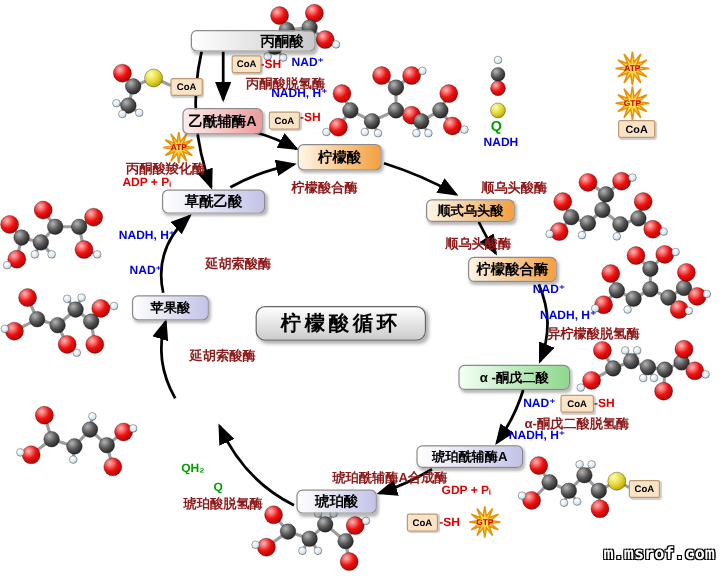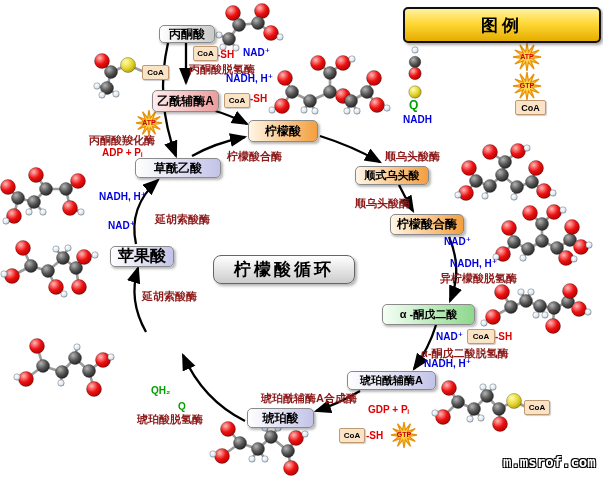--- a/index.html
+++ b/index.html
@@ -12,21 +12,21 @@
   .compound-box{
     position:absolute;display:flex;align-items:center;justify-content:center;
     border:1px solid #8a8a8a;border-radius:5px;color:#000;font-weight:600;
     box-shadow:1.5px 2px 2.5px rgba(0,0,0,.28);white-space:nowrap;
   }
   .grad-grey{background:linear-gradient(to right,#ffffff,#c9c9c9);}
   .grad-pink{background:linear-gradient(to right,#ffecec,#ee9c9c);}
   .grad-orange{background:linear-gradient(to right,#fff6e6,#f49f3f);}
   .grad-green{background:linear-gradient(to right,#f4fff4,#8ed88e);}
   .grad-lav{background:linear-gradient(to right,#ffffff,#c3c3e9);}
-  .enzyme{position:absolute;color:#8e1b1b;font-weight:bold;white-space:nowrap;}
+  .enzyme{position:absolute;color:#8e1b1b;font-weight:bold;white-space:nowrap;margin-left:16px;}
   .cof{position:absolute;font-weight:bold;white-space:nowrap;}
   .cof-blue{color:#0000dd;} .cof-red{color:#e00000;} .cof-green{color:#00a000;}
   .coa-tag{
     position:absolute;display:flex;align-items:center;justify-content:center;
     background:#fbe4c6;border:1px solid #bf9a72;border-radius:2px;color:#000;
     font-weight:bold;box-shadow:1px 1px 1px rgba(0,0,0,.2);
   }
   .title-box{
     position:absolute;left:213px;top:255px;width:140px;height:27px;
     display:flex;align-items:center;justify-content:center;
@@ -434,36 +434,33 @@
           <text x="527" y="59.4" text-anchor="middle" font-size="7" font-weight="bold" fill="#cc0000" font-family="&quot;Liberation Sans&quot;,sans-serif">ATP</text>
         </g>
         <g>
           <path d="M527.0,72.0L528.4,80.9L534.0,73.9L530.8,82.2L539.1,79.0L532.1,84.6L541.0,86.0L532.1,87.4L539.1,93.0L530.8,89.8L534.0,98.1L528.4,91.1L527.0,100.0L525.6,91.1L520.0,98.1L523.2,89.8L514.9,93.0L521.9,87.4L513.0,86.0L521.9,84.6L514.9,79.0L523.2,82.2L520.0,73.9L525.6,80.9Z" fill="#ffd94d" stroke="#e8920a" stroke-width="1.3" stroke-linejoin="miter"></path>
           <text x="527" y="88.4" text-anchor="middle" font-size="7" font-weight="bold" fill="#cc0000" font-family="&quot;Liberation Sans&quot;,sans-serif">GTP</text>
         </g>
       </g>
   </svg>
 
   <div id="labels">
-    <div class="legend-box">
-      <span>图例</span>
-    </div>
     <div class="title-box">
       <span>柠檬酸循环</span>
     </div>
     <div class="watermark">m.msrof.com</div>
-  <div class="compound-box grad-grey" style="left: 159px; top: 25px; width: 54px; height: 16px; font-size: 12px;">丙酮酸</div>
+  <div class="compound-box grad-grey" style="left: 159px; top: 25px; width: 54px; height: 16px; font-size: 12px; padding-left: 48px;">丙酮酸</div>
       <div class="compound-box grad-pink" style="left: 152px; top: 90px; width: 65px; height: 20px; font-size: 12px;">乙酰辅酶A</div>
       <div class="compound-box grad-orange" style="left: 248px; top: 120px; width: 68px; height: 20px; font-size: 12px;">柠檬酸</div>
       <div class="compound-box grad-orange" style="left: 355px; top: 166px; width: 72px; height: 17px; font-size: 11px; font-family: Liberation Mono, monospace;">顺式乌头酸</div>
       <div class="compound-box grad-orange" style="left: 390px; top: 214px; width: 72px; height: 19px; font-size: 12px;">柠檬酸合酶</div>
       <div class="compound-box grad-green" style="left: 382px; top: 304px; width: 91px; height: 19px; font-size: 11px;">α -酮戊二酸</div>
       <div class="compound-box grad-lav" style="left: 347px; top: 371px; width: 87px; height: 17px; font-size: 11px;">琥珀酰辅酶A</div>
       <div class="compound-box grad-lav" style="left: 247px; top: 408px; width: 65px; height: 18px; font-size: 12px;">琥珀酸</div>
-      <div class="compound-box grad-lav" style="left: 110px; top: 246px; width: 62px; height: 19px; font-size: 16px;">苹果酸</div>
+      <div class="compound-box grad-lav" style="left: 110px; top: 246px; width: 62px; height: 19px; font-size: 11px;">苹果酸</div>
       <div class="compound-box grad-lav" style="left: 135px; top: 158px; width: 84px; height: 18px; font-size: 12px;">草酰乙酸</div>
       <div class="enzyme" style="left: 189px; top: 62px; font-size: 11px;">丙酮酸脱氢酶</div>
       <div class="enzyme" style="left: 89px; top: 133px; font-size: 11px;">丙酮酸羧化酶</div>
       <div class="enzyme" style="left: 227px; top: 149px; font-size: 11px;">柠檬酸合酶</div>
       <div class="enzyme" style="left: 385px; top: 149px; font-size: 11px;">顺乌头酸酶</div>
       <div class="enzyme" style="left: 355px; top: 196px; font-size: 11px;">顺乌头酸酶</div>
       <div class="enzyme" style="left: 440px; top: 271px; font-size: 11px;">异柠檬酸脱氢酶</div>
       <div class="enzyme" style="left: 421px; top: 346px; font-size: 11px;">α-酮戊二酸脱氢酶</div>
       <div class="enzyme" style="left: 261px; top: 391px; font-size: 11px;">琥珀酰辅酶A合成酶</div>
       <div class="enzyme" style="left: 137px; top: 412px; font-size: 11px;">琥珀酸脱氢酶</div>

